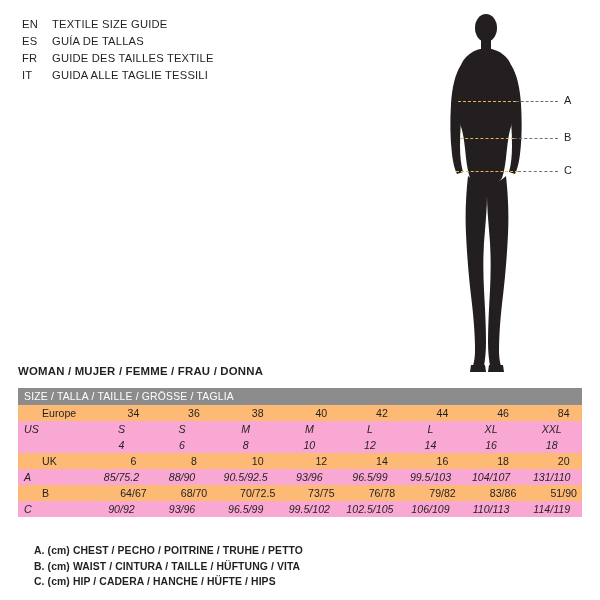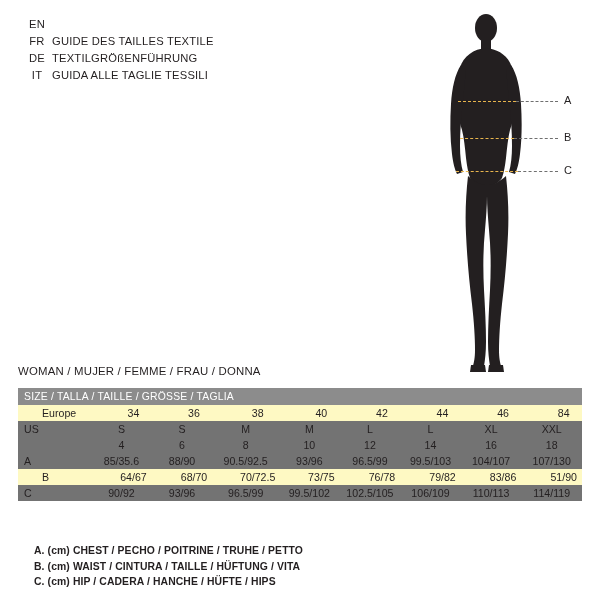--- a/index.html
+++ b/index.html
@@ -26,21 +26,20 @@
     left: 22px;
     top: 16px;
     width: 280px;
   }
   .lang-row {
     display: flex;
     align-items: baseline;
     font-size: 11.2px;
     line-height: 17px;
     letter-spacing: 0.2px;
-    text-align: center;
   }
   .lang-code {
     width: 30px;
     flex: 0 0 30px;
     font-size: 11.2px;
   }
   .lang-text {
     white-space: nowrap;
   }
 
@@ -70,21 +69,21 @@
     font-size: 11px;
     color: #231f20;
   }
 
   
   .woman-title {
     position: absolute;
     left: 18px;
     top: 365px;
     font-size: 11.4px;
-    font-weight: normal;
+    font-weight: bold;
     letter-spacing: 0.2px;
   }
 
   
   .table-wrap {
     position: absolute;
     left: 18px;
     top: 388px;
     width: 564px;
   }
@@ -104,22 +103,22 @@
   tr.head-row td {
     background: #8c8c8c;
     color: #ffffff;
     text-align: left;
     padding-left: 6px;
     font-size: 10.4px;
     letter-spacing: 0.2px;
     height: 17px;
     line-height: 17px;
   }
-  tbody tr.light td { background: #fef9c3; padding-left: 24px; }
-  tbody tr.white td { background: #737373; }
+  tbody tr.light td { background: #fdba74; padding-left: 24px; }
+  tbody tr.white td { background: #f9a8d4; font-style: italic; }
   td.label-col {
     text-align: left;
     padding-left: 6px;
     width: 84px;
   }
   td.val { width: 60px; }
 
   
   .notes {
     position: absolute;
@@ -135,28 +134,29 @@
   }
 </style>
 </head>
 <body>
 
 <div class="page">
 
   <div class="lang-block">
     <div class="lang-row">
       <span class="lang-code">EN</span>
+      <span class="lang-text">TEXTILE SIZE GUIDE</span>
+    </div>
+    <div class="lang-row">
+      <span class="lang-code">ES</span>
+      <span class="lang-text">GUÍA DE TALLAS</span>
     </div>
     <div class="lang-row">
       <span class="lang-code">FR</span>
       <span class="lang-text">GUIDE DES TAILLES TEXTILE</span>
-    </div>
-    <div class="lang-row">
-      <span class="lang-code">DE</span>
-      <span class="lang-text">TEXTILGRÖßENFÜHRUNG</span>
     </div>
     <div class="lang-row">
       <span class="lang-code">IT</span>
       <span class="lang-text">GUIDA ALLE TAGLIE TESSILI</span>
     </div>
   </div>
 
   <div class="figure">
     <svg width="150" height="368" viewBox="0 0 150 368">
       <g fill="#231f20">
@@ -264,31 +264,42 @@
           <td class="val">4</td>
           <td class="val">6</td>
           <td class="val">8</td>
           <td class="val">10</td>
           <td class="val">12</td>
           <td class="val">14</td>
           <td class="val">16</td>
           <td class="val">18</td>
         </tr>
 
+        <tr class="light">
+          <td class="label-col">UK</td>
+          <td class="val">6</td>
+          <td class="val">8</td>
+          <td class="val">10</td>
+          <td class="val">12</td>
+          <td class="val">14</td>
+          <td class="val">16</td>
+          <td class="val">18</td>
+          <td class="val">20</td>
+        </tr>
 
         <tr class="white">
           <td class="label-col">A</td>
-          <td class="val">85/35.6</td>
+          <td class="val">85/75.2</td>
           <td class="val">88/90</td>
           <td class="val">90.5/92.5</td>
           <td class="val">93/96</td>
           <td class="val">96.5/99</td>
           <td class="val">99.5/103</td>
           <td class="val">104/107</td>
-          <td class="val">107/130</td>
+          <td class="val">131/110</td>
         </tr>
 
         <tr class="light">
           <td class="label-col">B</td>
           <td class="val">64/67</td>
           <td class="val">68/70</td>
           <td class="val">70/72.5</td>
           <td class="val">73/75</td>
           <td class="val">76/78</td>
           <td class="val">79/82</td>

